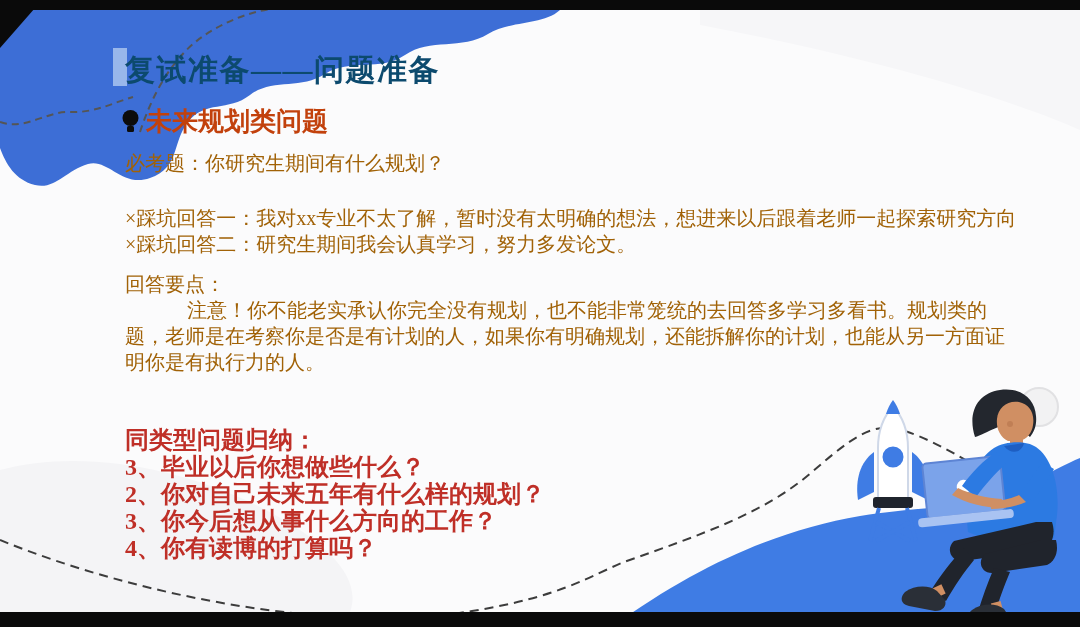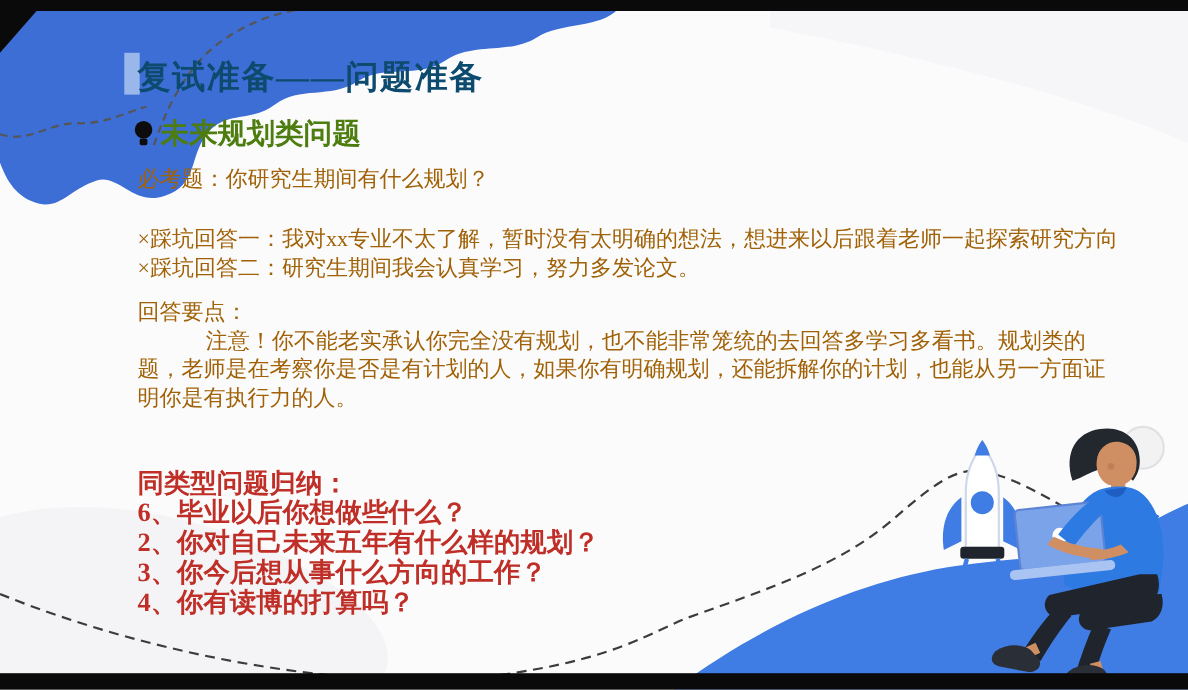--- a/index.html
+++ b/index.html
@@ -5,21 +5,21 @@
   html,body{margin:0;padding:0;background:#000;}
   .stage{position:relative;width:1080px;height:627px;margin:0 auto;background:#fbfbfc;overflow:hidden;
          font-family:"Liberation Serif","DejaVu Serif",serif;}
   .scene{position:absolute;left:0;top:0;width:1080px;height:627px;}
   .bar{position:absolute;left:0;width:1080px;background:#0a0a0a;z-index:30;}
   .bar-top{top:0;height:10px;}
   .bar-bottom{bottom:0;height:15px;}
   .title{position:absolute;left:125px;top:50px;z-index:10;font-size:30px;font-weight:700;
          color:#0c4a6e;letter-spacing:1.5px;}
   .topic{position:absolute;left:122px;top:104px;z-index:10;display:flex;align-items:center;gap:7px;
-         font-size:26px;font-weight:700;color:#4d7c0f;justify-content:flex-end;}
+         font-size:26px;font-weight:700;color:#c2410c;justify-content:flex-end;}
   .bulb{display:inline-block;line-height:0;}
   .body-text{position:absolute;left:125px;top:150px;width:892px;z-index:10;
              font-size:20px;line-height:26px;color:#a16207;}
   .body-text p{margin:0;}
   .p-pitfalls{margin-top:29px !important;}
   .p-keylabel{margin-top:14px !important;}
   .p-note{text-indent:3.1em;}
   .red-block{position:absolute;left:125px;top:427px;z-index:10;color:#bf2f27;
              font-weight:700;font-size:24px;line-height:27px;}
   .red-block div{white-space:nowrap;}
@@ -129,19 +129,19 @@
   <div class="body-text">
     <p>必考题：你研究生期间有什么规划？</p>
     <p class="p-pitfalls">×踩坑回答一：我对xx专业不太了解，暂时没有太明确的想法，想进来以后跟着老师一起探索研究方向</p>
     <p>×踩坑回答二：研究生期间我会认真学习，努力多发论文。</p>
     <p class="p-keylabel">回答要点：</p>
     <p class="p-note">注意！你不能老实承认你完全没有规划，也不能非常笼统的去回答多学习多看书。规划类的题，老师是在考察你是否是有计划的人，如果你有明确规划，还能拆解你的计划，也能从另一方面证明你是有执行力的人。</p>
   </div>
 
   <div class="red-block">
     <div>同类型问题归纳：</div>
-    <div>6、毕业以后你想做些什么？</div>
+    <div>3、毕业以后你想做些什么？</div>
     <div>2、你对自己未来五年有什么样的规划？</div>
     <div>3、你今后想从事什么方向的工作？</div>
     <div>4、你有读博的打算吗？</div>
   </div>
 
 </div>
 
 </body></html>

